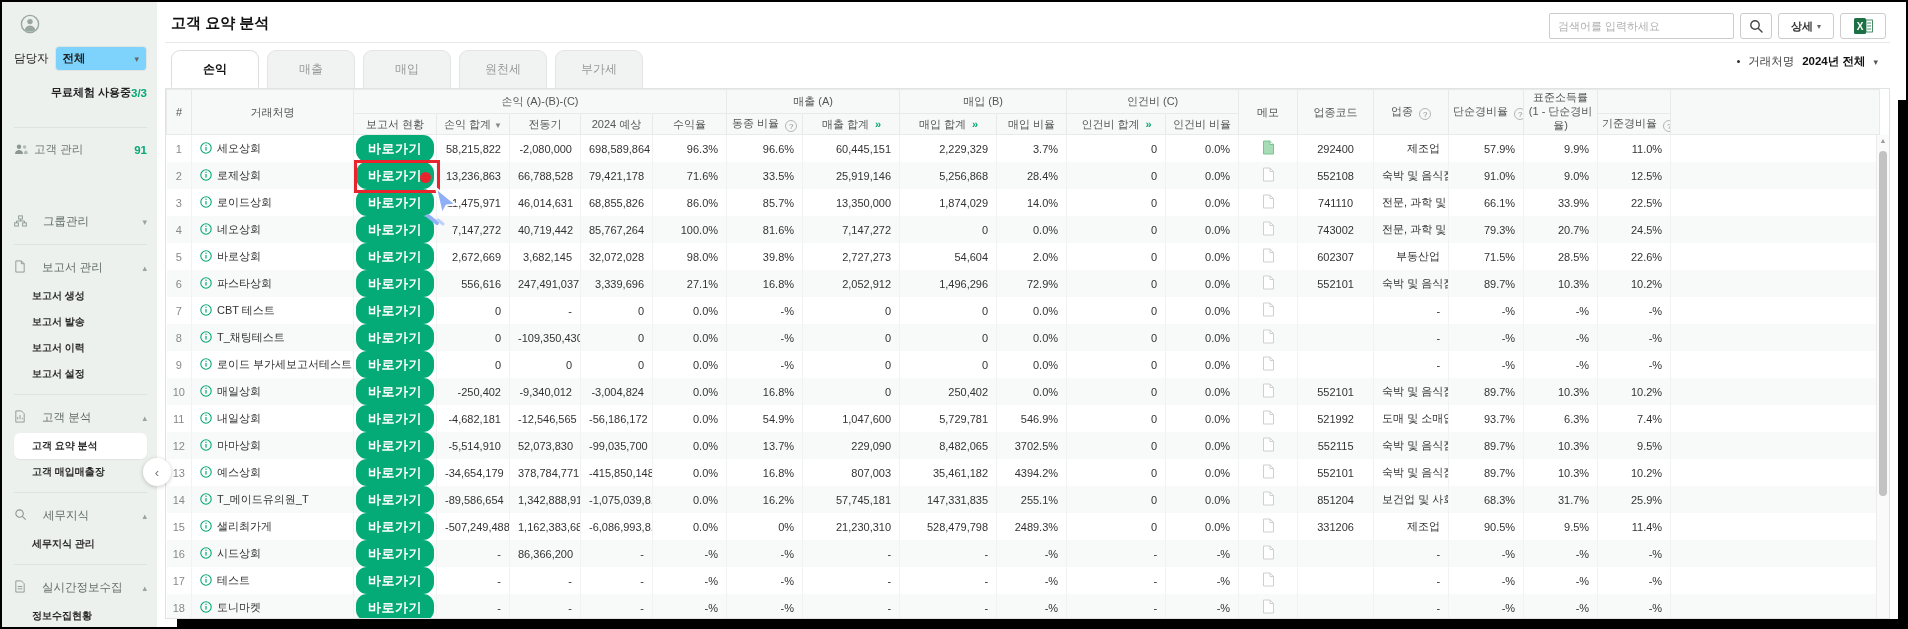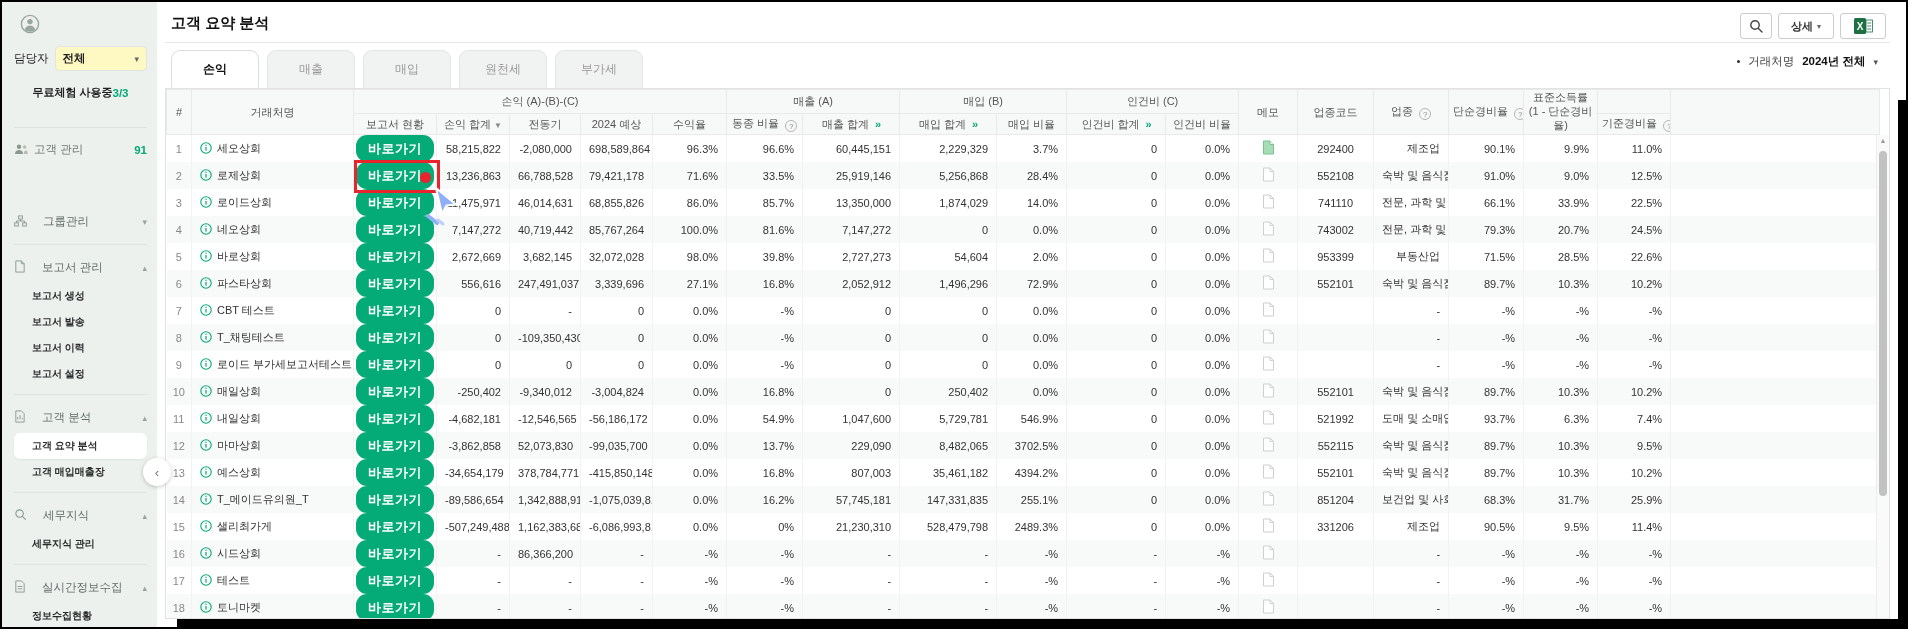--- a/index.html
+++ b/index.html
@@ -5,23 +5,23 @@
 *{box-sizing:border-box;margin:0;padding:0}
 html,body{background:#fff}
 body{font-family:"Liberation Sans","DejaVu Sans",sans-serif}
 .frame{position:relative;width:1908px;height:629px;background:#fff;border:2px solid #000;overflow:hidden}
 
 
 .sidebar{position:absolute;left:0;top:0;width:155px;height:100%;background:#edf1ee;padding:10px 10px 0 12px;font-size:11.5px;color:#444}
 .avatar{margin:2px 0 10px 6px}
 .mgr-row{display:flex;align-items:center;gap:6px;margin-bottom:14px}
 .mgr-label{font-weight:400;color:#222;font-size:11.5px}
-.mgr-select{flex:1;display:flex;align-items:center;justify-content:space-between;background:#fef9c3;border:1px solid #dfe5e1;border-radius:4px;padding:4px 7px;font-weight:700;color:#222;cursor:pointer}
+.mgr-select{flex:1;display:flex;align-items:center;justify-content:space-between;background:#7dd3fc;border:1px solid #dfe5e1;border-radius:4px;padding:4px 7px;font-weight:700;color:#222;cursor:pointer}
 .mgr-select .chev{color:#666;font-size:9px}
-.trial-row{display:flex;justify-content:center;align-items:center;margin-bottom:27px}
+.trial-row{display:flex;justify-content:flex-end;align-items:center;margin-bottom:27px}
 .trial-label{font-weight:700;color:#222;font-size:11px}
 .trial-count{color:#05a876;font-weight:700}
 .nav-divider{border:none;border-top:1px solid #dde3df;margin:7px 0}
 .cust-row{display:flex;align-items:center;gap:6px;padding:7px 0}
 .cust-label{color:#6b7670;flex:1}
 .cust-count{color:#05a876;font-weight:700}
 .nav-group-header{display:flex;align-items:center;gap:16px;padding:8px 0;cursor:pointer}
 .nav-label{flex:1;color:#5f6b66}
 .nav-chevron{color:#9aa49e;font-size:9px}
 .nav-item{padding:6px 4px 6px 18px;font-weight:700;color:#2b2b2b;font-size:10px;cursor:pointer;border-radius:6px}
@@ -184,20 +184,21 @@
         </div>
       </div>
   </aside>
   <div class="collapse-btn">‹</div>
 
   <div class="main">
     <h1 class="page-title">고객 요약 분석</h1>
     <div class="title-rule"></div>
 
     <div class="search-area">
+      <input class="search-input" placeholder="검색어를 입력하세요" style="">
       <button class="icon-btn btn-search">
           <svg width="14" height="14" viewBox="0 0 14 14">
             <circle cx="6" cy="6" r="4.2" fill="none" stroke="#444" stroke-width="1.4"></circle>
             <line x1="9.2" y1="9.2" x2="13" y2="13" stroke="#444" stroke-width="1.4" stroke-linecap="round"></line>
           </svg>
         </button>
       <button class="icon-btn btn-detail">
           <span>상세</span>
           <span class="chev">▾</span>
         </button>
@@ -306,21 +307,21 @@
               <td class="r">2,229,329</td>
               <td class="r">3.7%</td>
               <td class="r">0</td>
               <td class="r">0.0%</td>
               <td class="c"><span><svg width="13" height="15" viewBox="0 0 13 15">
                     <path d="M1.5 1 H8 L11.5 4.5 V14 H1.5 Z" fill="#a8dcb6" stroke="#79c38e"></path>
                     <path d="M8 1 V4.5 H11.5" fill="#fff" stroke="#79c38e"></path>
                   </svg></span></td>
               <td class="c">292400</td>
               <td class="l">제조업</td>
-              <td class="r">90.1%</td>
+              <td class="r">57.9%</td>
               <td class="r">9.9%</td>
               <td class="r">11.0%</td>
               <td></td>
             </tr>
             <tr>
               <td class="num">2</td>
               <td class="l">
                 <div class="name-cell">
                   <span><svg width="12" height="12" viewBox="0 0 12 12">
                       <circle cx="6" cy="6" r="5.2" fill="none" stroke="#05a876" stroke-width="1.1"></circle>
@@ -440,21 +441,21 @@
               <td class="r">39.8%</td>
               <td class="r">2,727,273</td>
               <td class="r">54,604</td>
               <td class="r">2.0%</td>
               <td class="r">0</td>
               <td class="r">0.0%</td>
               <td class="c"><span><svg width="13" height="15" viewBox="0 0 13 15">
                     <path d="M1.5 1 H8 L11.5 4.5 V14 H1.5 Z" fill="#fff" stroke="#cfcfcf"></path>
                     <path d="M8 1 V4.5 H11.5" fill="none" stroke="#cfcfcf"></path>
                   </svg></span></td>
-              <td class="c">953399</td>
+              <td class="c">602307</td>
               <td class="l">부동산업</td>
               <td class="r">71.5%</td>
               <td class="r">28.5%</td>
               <td class="r">22.6%</td>
               <td></td>
             </tr>
             <tr>
               <td class="num">6</td>
               <td class="l">
                 <div class="name-cell">
@@ -664,21 +665,21 @@
                 <div class="name-cell">
                   <span><svg width="12" height="12" viewBox="0 0 12 12">
                       <circle cx="6" cy="6" r="5.2" fill="none" stroke="#05a876" stroke-width="1.1"></circle>
                       <rect x="5.4" y="5" width="1.2" height="3.6" fill="#05a876"></rect>
                       <rect x="5.4" y="2.7" width="1.2" height="1.2" fill="#05a876"></rect>
                     </svg></span>
                   <span>마마상회</span>
                 </div>
               </td>
               <td class="c"><span class="gobtn">바로가기</span></td>
-              <td class="r">-3,862,858</td>
+              <td class="r">-5,514,910</td>
               <td class="r">52,073,830</td>
               <td class="r">-99,035,700</td>
               <td class="r">0.0%</td>
               <td class="r">13.7%</td>
               <td class="r">229,090</td>
               <td class="r">8,482,065</td>
               <td class="r">3702.5%</td>
               <td class="r">0</td>
               <td class="r">0.0%</td>
               <td class="c"><span><svg width="13" height="15" viewBox="0 0 13 15">

